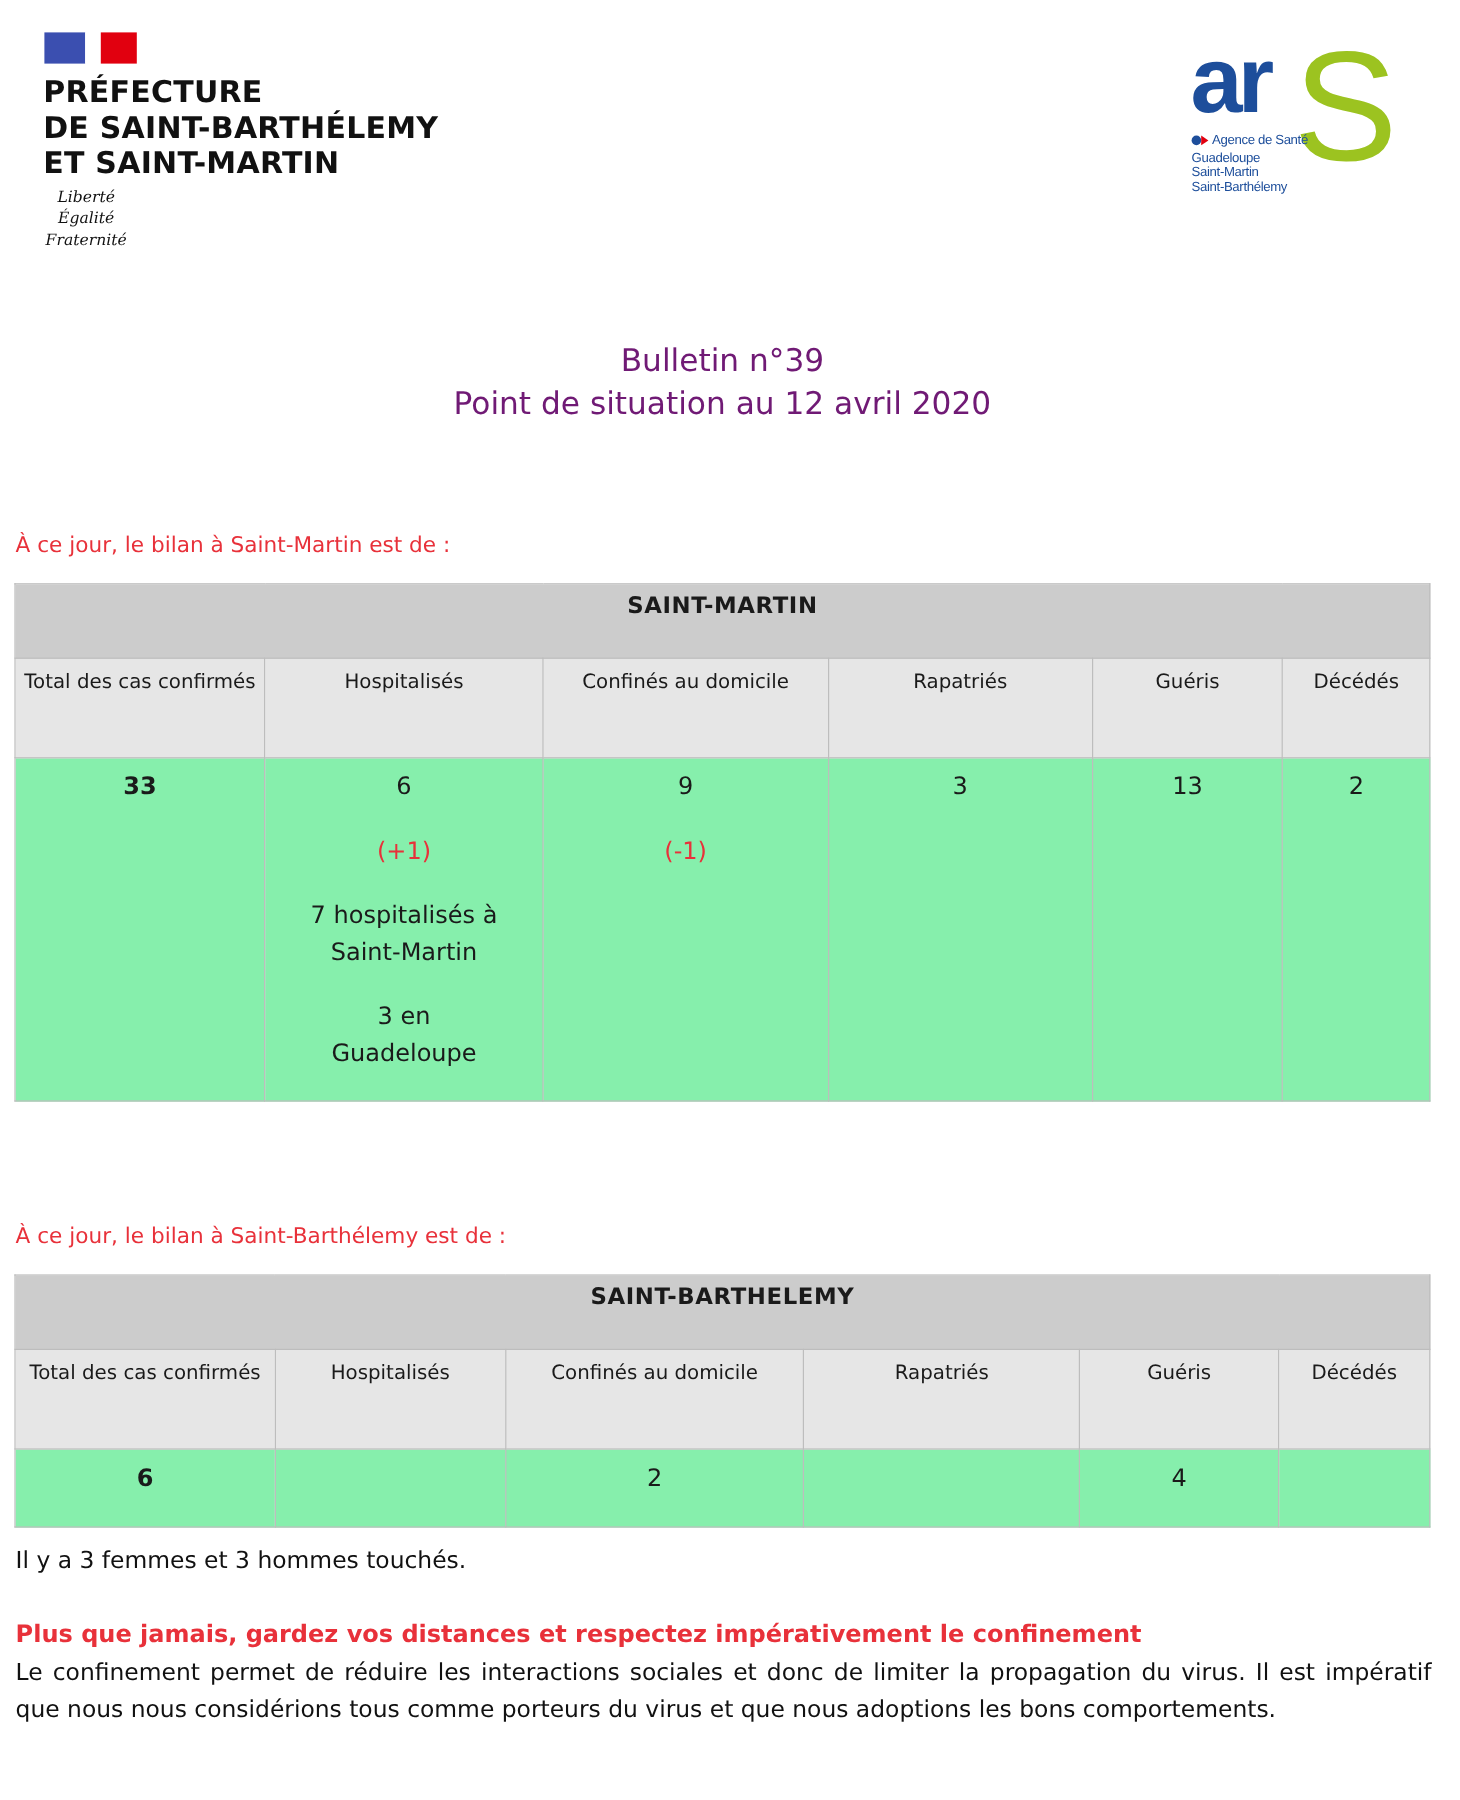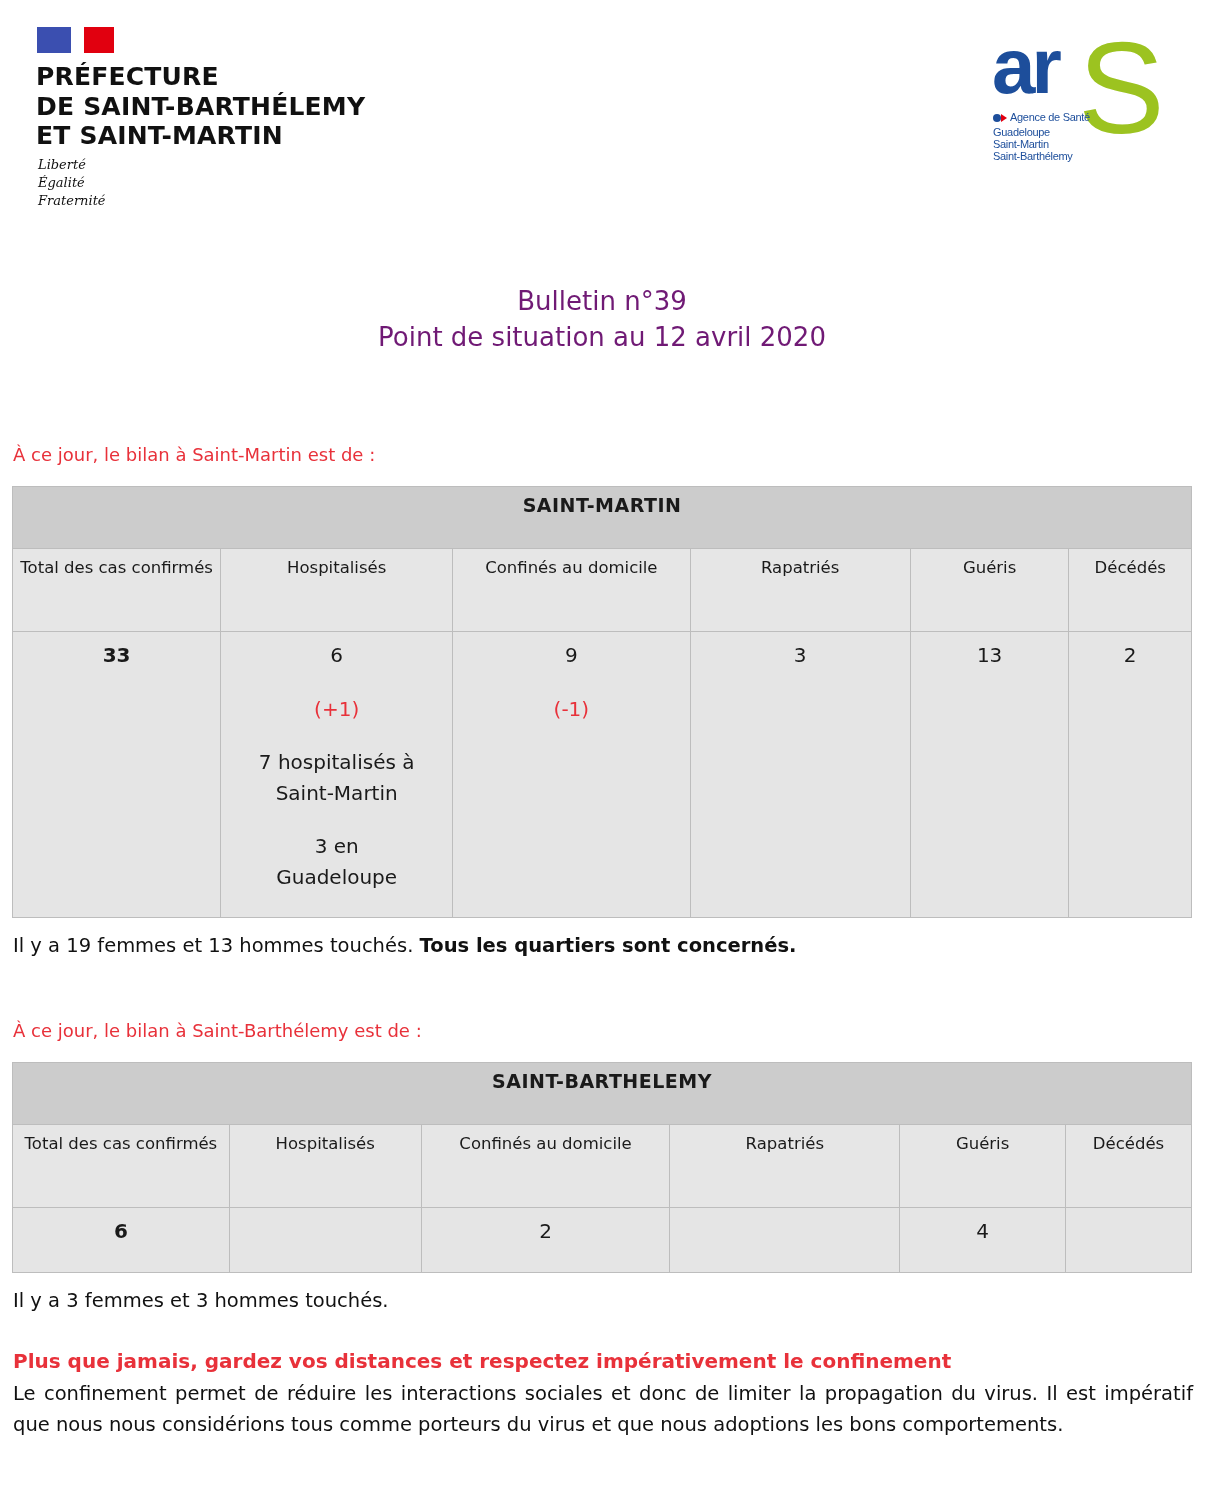--- a/index.html
+++ b/index.html
@@ -6,42 +6,42 @@
   html, body { width: 1217px; height: 1500px; background: #ffffff; overflow: hidden; }
   body { position: relative; font-family: "DejaVu Sans", sans-serif; color: #1a1a1a; }
 
   
   .marianne { position: absolute; left: 37px; top: 27px; width: 77px; height: 26px; }
   .marianne .blue { position: absolute; left: 0; top: 0; width: 34px; height: 26px; background: #3b4fb0; }
   .marianne .red { position: absolute; left: 47px; top: 0; width: 30px; height: 26px; background: #e1000f; }
   .marianne .face { position: absolute; left: 34px; top: 0; width: 13px; height: 26px; background: #fff; }
   .pref-title { position: absolute; left: 36px; top: 62px; font-family: "DejaVu Sans", sans-serif; font-weight: bold; font-size: 25px; line-height: 29.5px; color: #111; letter-spacing: 0.2px; }
   .pref-title div { white-space: nowrap; }
-  .motto { position: absolute; left: 38px; top: 156px; font-family: "DejaVu Serif", serif; font-style: italic; font-size: 13px; line-height: 18px; color: #111; }
+  .motto { position: absolute; left: 38px; top: 156px; font-family: "DejaVu Serif", serif; font-style: italic; font-size: 13px; line-height: 18px; color: #111; text-align: center; }
 
   .ars { position: absolute; left: 990px; top: 45px; width: 190px; height: 130px; }
   .ars .ar { position: absolute; left: 2px; top: -18px; font-family: "Liberation Sans", sans-serif; font-weight: bold; font-size: 78px; color: #1d4e9b; letter-spacing: -4px; line-height: 1; }
   .ars .s { position: absolute; left: 88px; top: -22px; font-family: "Liberation Sans", sans-serif; font-size: 130px; color: #9cc320; line-height: 1; }
   .ars .agence { position: absolute; left: 3px; top: 66px; font-family: "Liberation Sans", sans-serif; font-size: 11px; color: #1d4e9b; white-space: nowrap; letter-spacing: -0.3px; }
   .ars .agence .dot { display: inline-block; width: 8px; height: 8px; border-radius: 50%; background: #1d4e9b; vertical-align: -1px; }
   .ars .agence .arrow { display: inline-block; width: 0; height: 0; border-top: 4px solid transparent; border-bottom: 4px solid transparent; border-left: 6px solid #e1000f; vertical-align: -1px; margin-right: 3px; }
   .ars .regions { position: absolute; left: 3px; top: 81px; font-family: "Liberation Sans", sans-serif; font-size: 11px; line-height: 12px; color: #1d4e9b; letter-spacing: -0.3px; }
 
   
   .bulletin { position: absolute; left: 0; width: 1204px; top: 283px; text-align: center; font-size: 26px; line-height: 36px; color: #701a75; }
 
   .red-heading { position: absolute; left: 13px; font-size: 18px; color: #e8313a; white-space: nowrap; }
   .red-heading.bold { font-weight: bold; }
 
   
   table.bilan { position: absolute; left: 12px; width: 1180px; border-collapse: collapse; font-size: 16.5px; color: #1a1a1a; }
   table.bilan td, table.bilan th { border: 1px solid #bdbdbd; text-align: center; vertical-align: top; font-weight: normal; }
   table.bilan .title-row th { background: #cccccc; font-weight: bold; font-size: 19px; padding-top: 7px; letter-spacing: 0.5px; }
   table.bilan .head-row th { background: #e6e6e6; padding-top: 6px; line-height: 26px; }
-  table.bilan .data-row td { background: #e5e5e5; padding-top: 8px; font-size: 20px; line-height: 31px; }
+  table.bilan .data-row td { background: #86efac; padding-top: 8px; font-size: 20px; line-height: 31px; }
   table.bilan .data-row td .bold { font-weight: bold; }
   table.bilan .data-row td .delta { color: #e8313a; display: block; margin-top: 23px; }
   table.bilan .data-row td .note { display: block; margin-top: 22px; }
 
   .para { position: absolute; left: 13px; width: 1180px; font-size: 19.5px; line-height: 27px; color: #111; }
   .para b { font-weight: bold; }
   .para.justify { text-align: justify; line-height: 31px; }
 </style>
 </head>
 <body>
@@ -116,21 +116,20 @@
       <span class="delta">(-1)</span>
     </td>
     <td><span>3</span></td>
     <td><span>13</span></td>
     <td><span>2</span></td>
   </tr>
 </tbody>
   </table>
 
 <div class="para" style="top:932px;">
-  <div><span>Il y a 19 femmes et 13 hommes touchés. </span><b>Tous les quartiers sont concernés.</b></div>
 </div>
 
 <div class="red-heading" style="top:1020px;">À ce jour, le bilan à Saint-Barthélemy est de :</div>
 
 <table class="bilan" style="top:1062px;">
   <colgroup>
     <col style="width:217px">
       <col style="width:192px">
       <col style="width:249px">
       <col style="width:230px">

